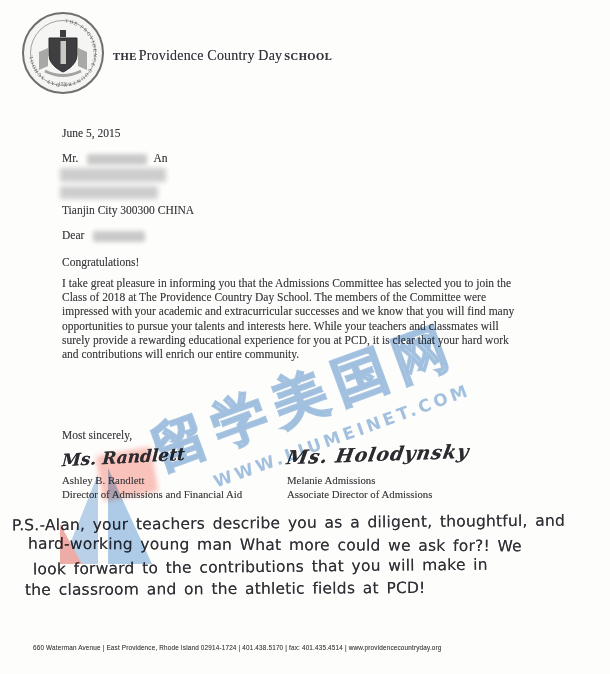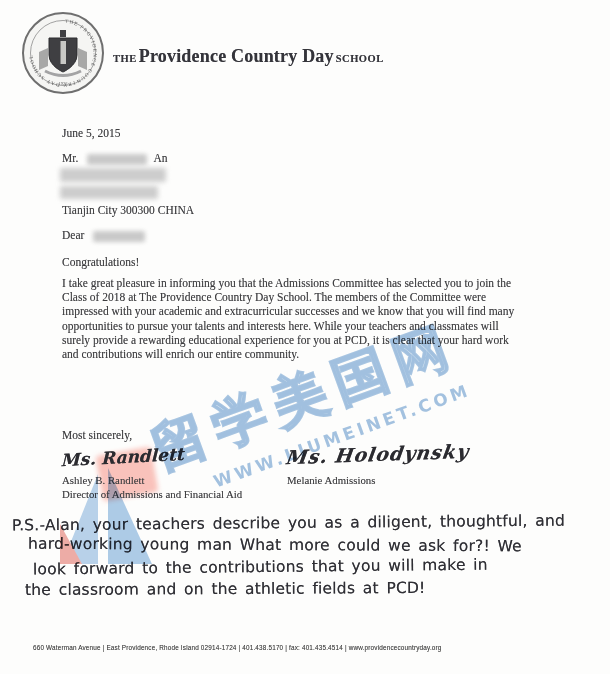--- a/index.html
+++ b/index.html
@@ -16,21 +16,21 @@
   .seal{position:absolute;left:20px;top:10px;}
   .masthead{
     position:absolute;left:113px;top:46px;
     color:#34343a;white-space:nowrap;
     text-shadow:0 0 .6px rgba(50,50,60,.55);
   }
   .masthead .small-caps{
     font-size:10.5px;font-weight:bold;text-transform:uppercase;letter-spacing:.5px;text-align:center;
   }
   .masthead .main-name{
-    font-size:18px;font-weight:bold;letter-spacing:.2px;padding:0 2px;
+    font-size:14px;font-weight:normal;letter-spacing:.2px;padding:0 2px;
   }
 
   
   .typed{
     position:absolute;left:62px;
     font-size:11.5px;line-height:14.2px;color:#3e3e40;
     text-shadow:0 0 .6px rgba(70,70,75,.5);
     z-index:2;
     font-family:Liberation Serif, serif;
   }
@@ -160,20 +160,21 @@
   <div class="typed" style="top:428px">Most sincerely,</div>
 
   <div class="highlight"></div>
 
   <div class="sig sig-left">Ms. Randlett</div>
   <div class="sig sig-right">Ms. Holodynsky</div>
 
   <div class="sig-name" style="left:62px;top:474px">Ashley B. Randlett</div>
   <div class="sig-name" style="left:62px;top:488px">Director of Admissions and Financial Aid</div>
   <div class="sig-name" style="left:287px;top:474px">Melanie Admissions</div>
+  <div class="sig-name" style="left:287px;top:488px">Associate Director of Admissions</div>
 
   <div class="ps-line" style="left:12px;top:514px;transform:rotate(-0.5deg)">P.S.-Alan, your teachers describe you as a diligent, thoughtful, and</div>
   <div class="ps-line" style="left:28px;top:536px;transform:rotate(0.3deg)">hard-working young man What more could we ask for?! We</div>
   <div class="ps-line" style="left:33px;top:558px;transform:rotate(-0.6deg)">look forward to the contributions that you will make in</div>
   <div class="ps-line" style="left:25px;top:580px;transform:rotate(-0.3deg)">the classroom and on the athletic fields at PCD!</div>
 
   <div class="footer">660 Waterman Avenue | East Providence, Rhode Island  02914-1724 | 401.438.5170 | fax: 401.435.4514 | www.providencecountryday.org</div>
 
   <div class="watermark">
     <div class="wm-rot">

